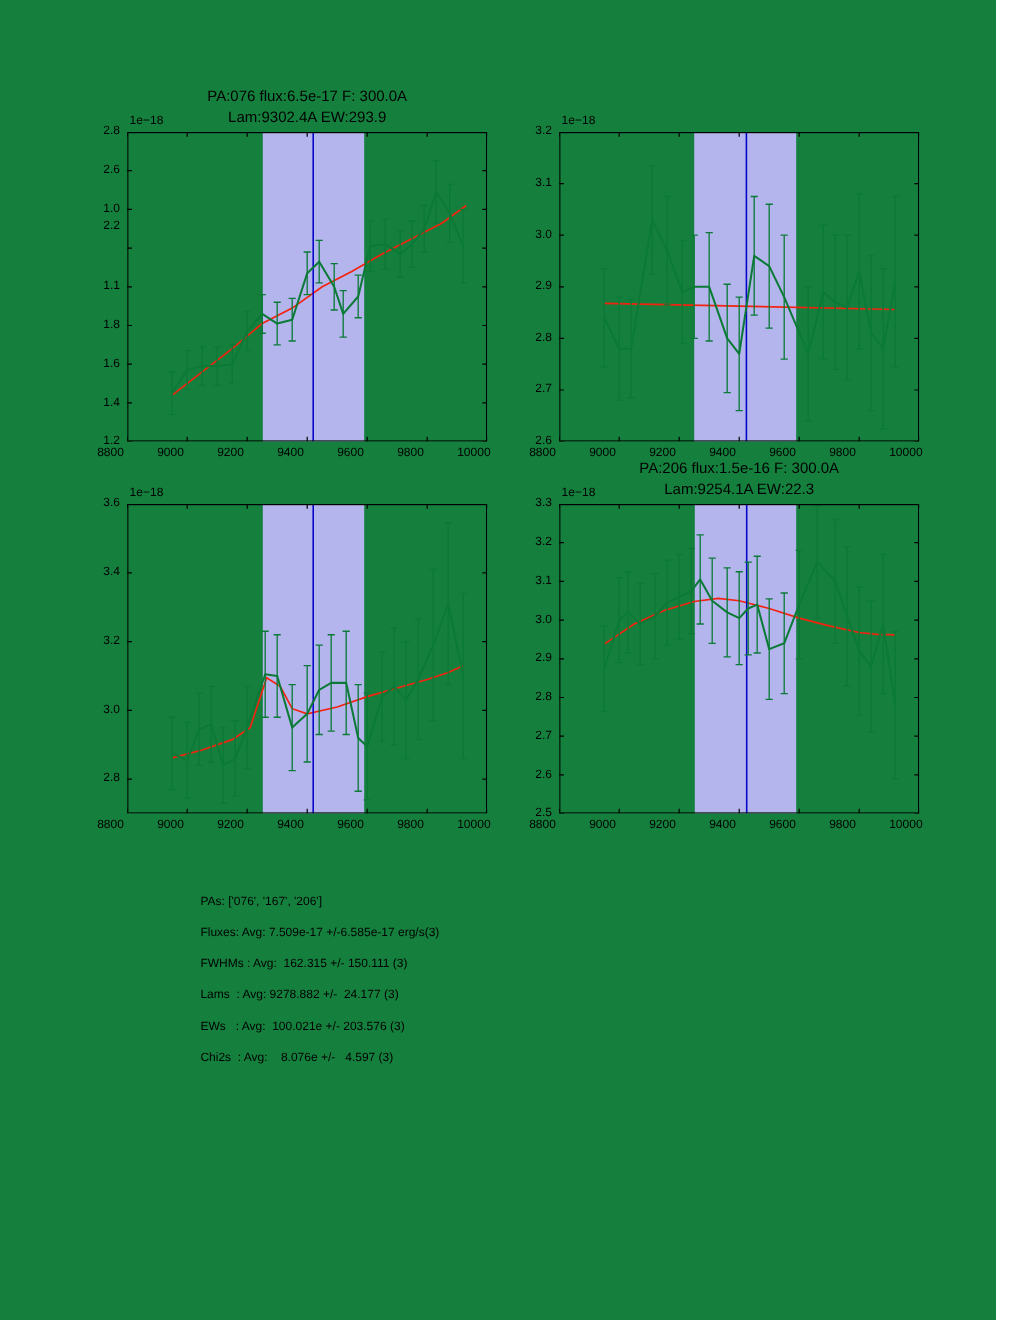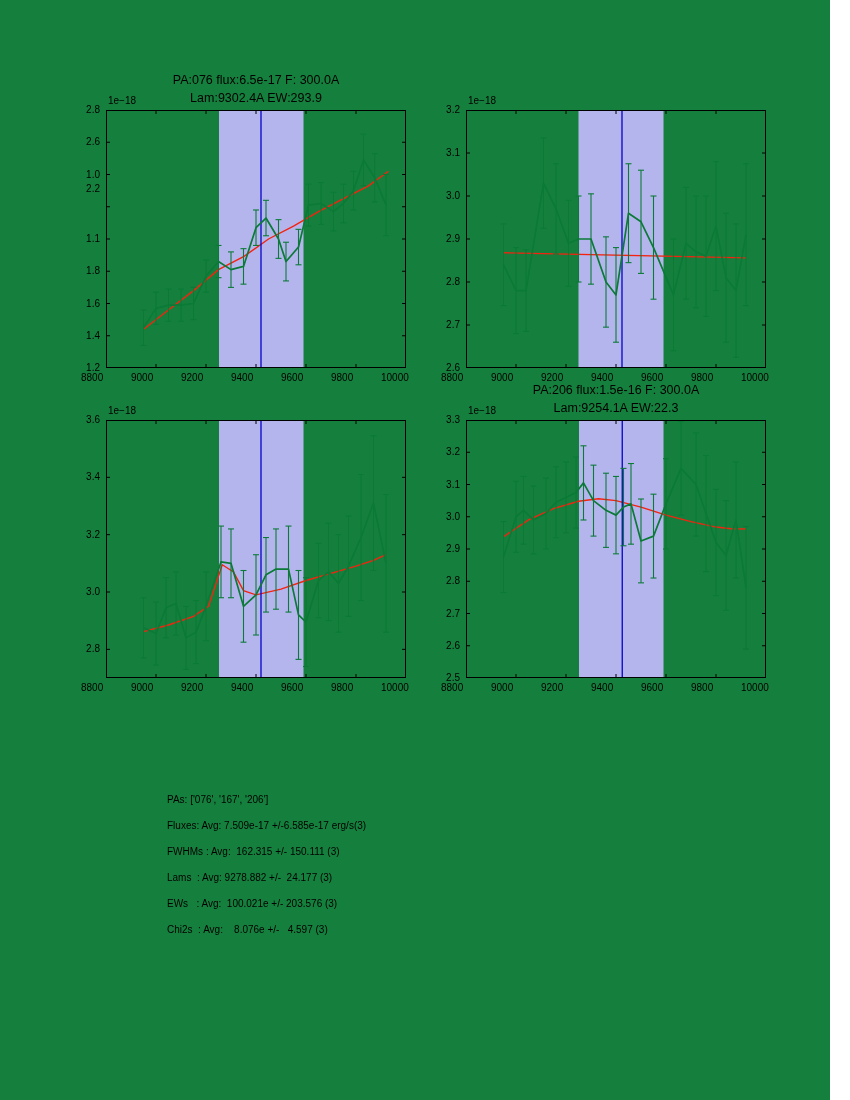--- a/index.html
+++ b/index.html
@@ -11,21 +11,21 @@
   .p2{left:106px;top:420px;}
   .p3{left:466px;top:420px;}
   .plotbox{position:absolute;left:0;top:0;width:300px;height:258px;}
   .title-l1,.title-l2{position:absolute;width:300px;text-align:center;
        font-size:12.5px;line-height:15px;white-space:nowrap;}
   .title-l1{top:-37px;}
   .title-l2{top:-19px;}
   .offset{position:absolute;top:-15px;left:2px;font-size:10px;}
   .xtl{position:absolute;top:262px;width:50px;font-size:10px;}
   .ytl{position:absolute;left:-46px;width:40px;text-align:right;font-size:10px;line-height:12px;}
-  #summary{position:absolute;left:167px;top:746px;margin-top:48px;}
+  #summary{position:absolute;left:167px;top:746px;}
   .sline{font-size:10px;line-height:11px;margin:0 0 15px 0;white-space:pre;}
 </style>
 </head>
 <body>
 
 <div id="figure">
 
   <div class="plot p0" id="plot-0">
     <div class="title-l1">PA:076 flux:6.5e-17 F: 300.0A</div>
     <div class="title-l2">Lam:9302.4A EW:293.9</div>

